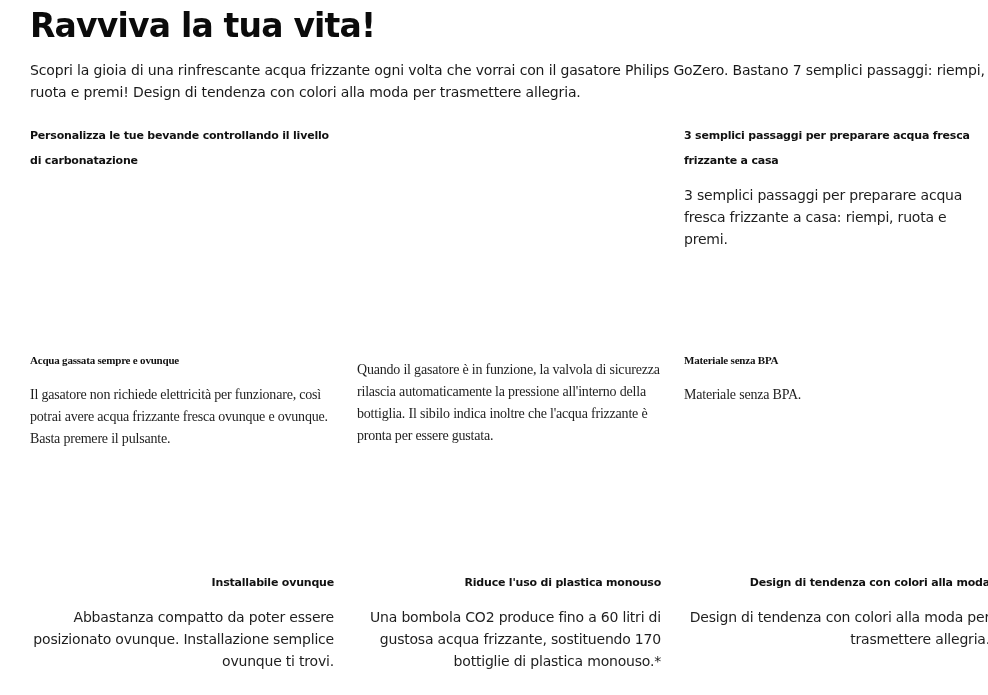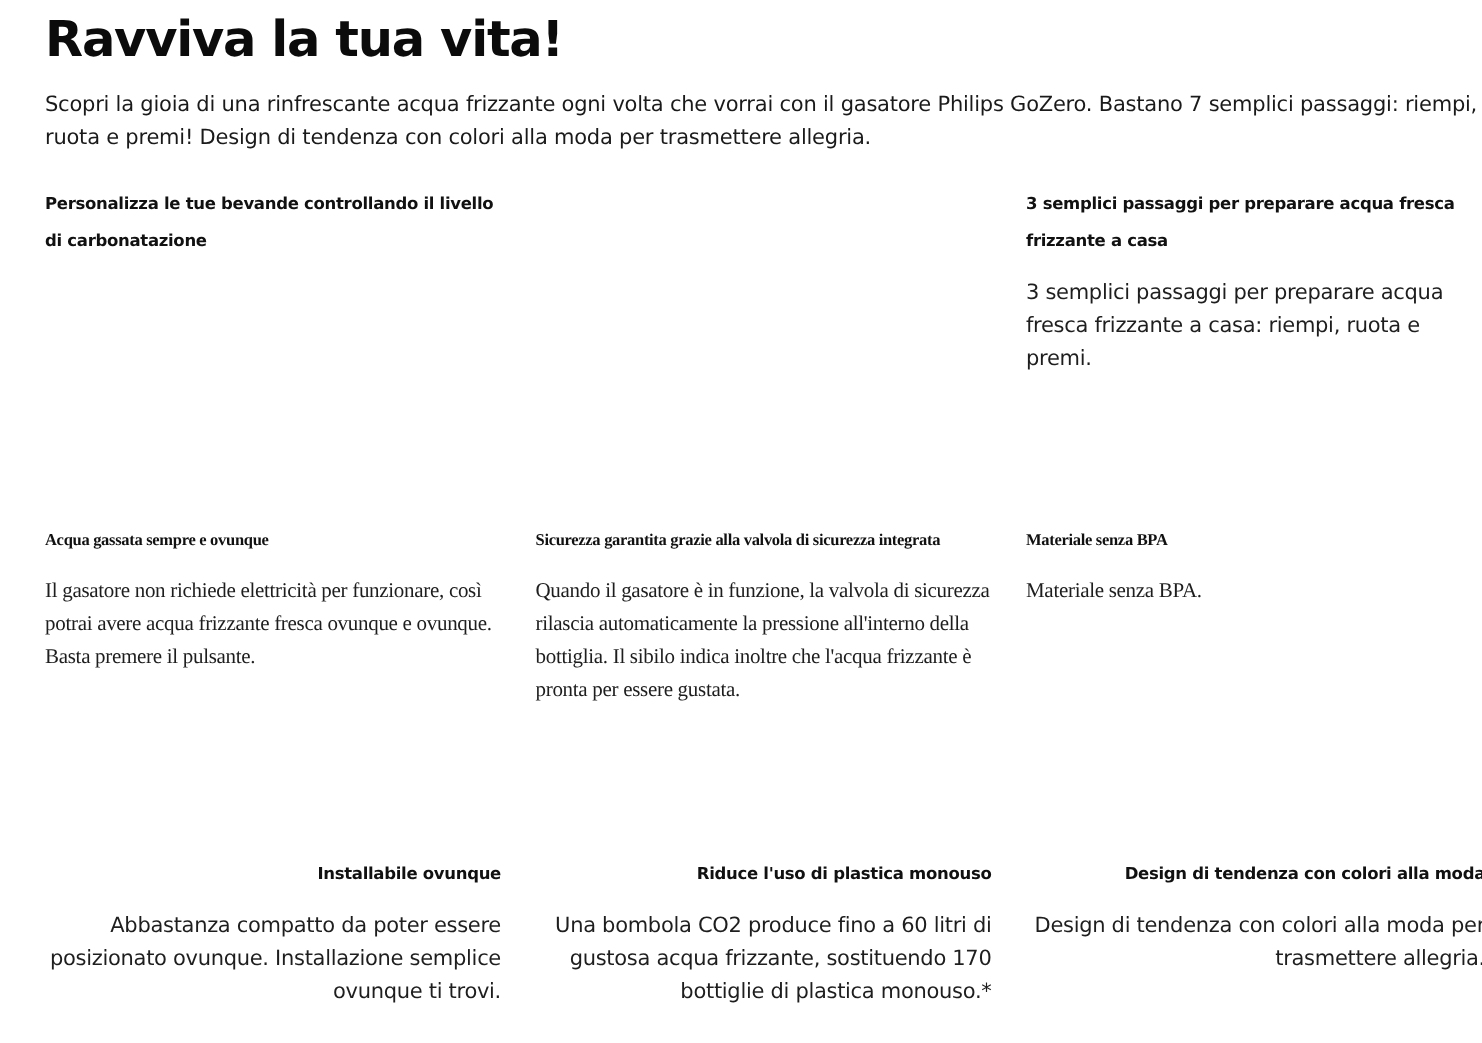--- a/index.html
+++ b/index.html
@@ -44,21 +44,20 @@
   <div class="feature c3 r1">
     <h3>3 semplici passaggi per preparare acqua fresca frizzante a casa</h3>
     <p>3 semplici passaggi per preparare acqua fresca frizzante a casa: riempi, ruota e premi.</p>
   </div>
 
   <div class="feature c1 r2">
     <h3>Acqua gassata sempre e ovunque</h3>
     <p>Il gasatore non richiede elettricità per funzionare, così potrai avere acqua frizzante fresca ovunque e ovunque. Basta premere il pulsante.</p>
   </div>
   <div class="feature c2 r2">
-    <h3>Sicurezza garantita grazie alla valvola di sicurezza integrata</h3>
     <p>Quando il gasatore è in funzione, la valvola di sicurezza rilascia automaticamente la pressione all'interno della bottiglia. Il sibilo indica inoltre che l'acqua frizzante è pronta per essere gustata.</p>
   </div>
   <div class="feature c3 r2">
     <h3>Materiale senza BPA</h3>
     <p>Materiale senza BPA.</p>
   </div>
 
   <div class="feature c1 r3">
     <h3>Installabile ovunque</h3>
     <p>Abbastanza compatto da poter essere posizionato ovunque. Installazione semplice ovunque ti trovi.</p>

